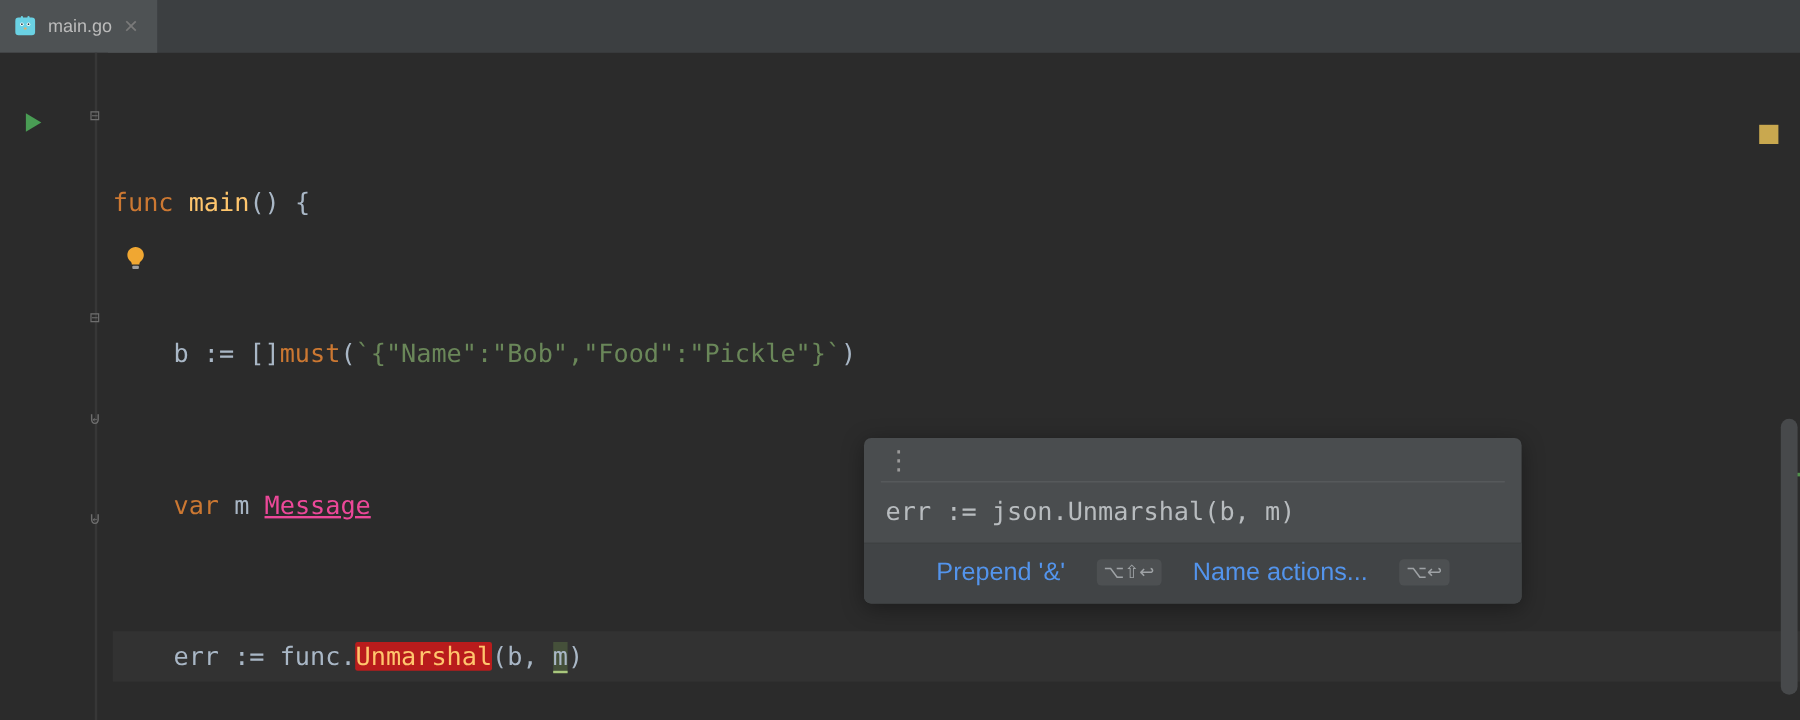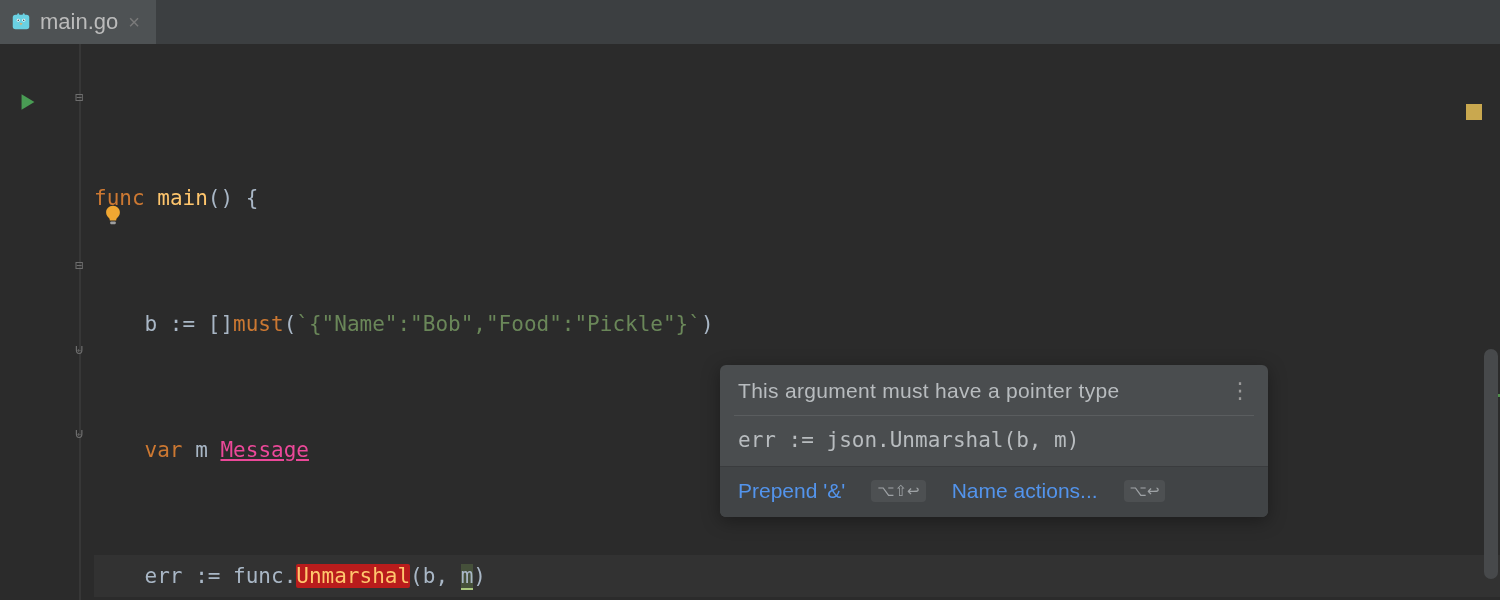--- a/index.html
+++ b/index.html
@@ -24,21 +24,21 @@
 .tab {
   display: flex;
   align-items: center;
   padding: 0 14px 0 10px;
   background: #4e5254;
   gap: 8px;
 }
 .tab-filename {
   color: #bbbbbb;
   font-family: -apple-system, 'Segoe UI', sans-serif;
-  font-size: 22px;
+  font-size: 15px;
 }
 .tab-close {
   color: #7a7a7a;
   font-size: 20px;
   font-family: -apple-system, sans-serif;
   padding: 0 2px;
   cursor: pointer;
 }
 .go-icon {
   width: 22px;
@@ -85,21 +85,21 @@
   width: 14px;
   height: 14px;
   color: #6e6e6e;
   font-size: 14px;
   line-height: 14px;
   text-align: center;
 }
 
 .code {
   flex: 1;
-  padding-top: 49px;
+  padding-top: 20px;
   padding-left: 4px;
   line-height: 42px;
   white-space: pre;
   position: relative;
 }
 .code .line {
   height: 42px;
   display: block;
   position: relative;
 }
@@ -161,20 +161,21 @@
 }
 .tooltip-actions {
   background: #414446;
   border-top: 1px solid #3a3c3e;
   padding: 12px 18px 14px 18px;
   display: flex;
   align-items: center;
   gap: 26px;
   border-radius: 0 0 6px 6px;
   font-size: 21px;
+  justify-content: center;
 }
 .action-link { color: #5394ec; cursor: pointer; }
 .shortcut {
   background: #4d5052;
   color: #9ea2a5;
   font-size: 15px;
   padding: 2px 6px;
   border-radius: 4px;
   font-family: -apple-system, sans-serif;
 }
@@ -261,21 +262,20 @@
     
   </div>
 
   <div class="marker"></div>
   <div class="green-tick"></div>
   <div class="scrollbar-track"></div>
 </div>
 
 <div class="tooltip">
   <div class="tooltip-head">
-    <span class="tooltip-title">This argument must have a pointer type</span>
     <span class="tooltip-more">⋮</span>
   </div>
   <div class="tooltip-divider"></div>
   <div class="tooltip-code">err := json.Unmarshal(b, m)</div>
   <div class="tooltip-actions">
     <span class="action-link">Prepend '&amp;'</span>
     <span class="shortcut">⌥⇧↩</span>
     <span class="action-link">Name actions...</span>
     <span class="shortcut">⌥↩</span>
   </div>

